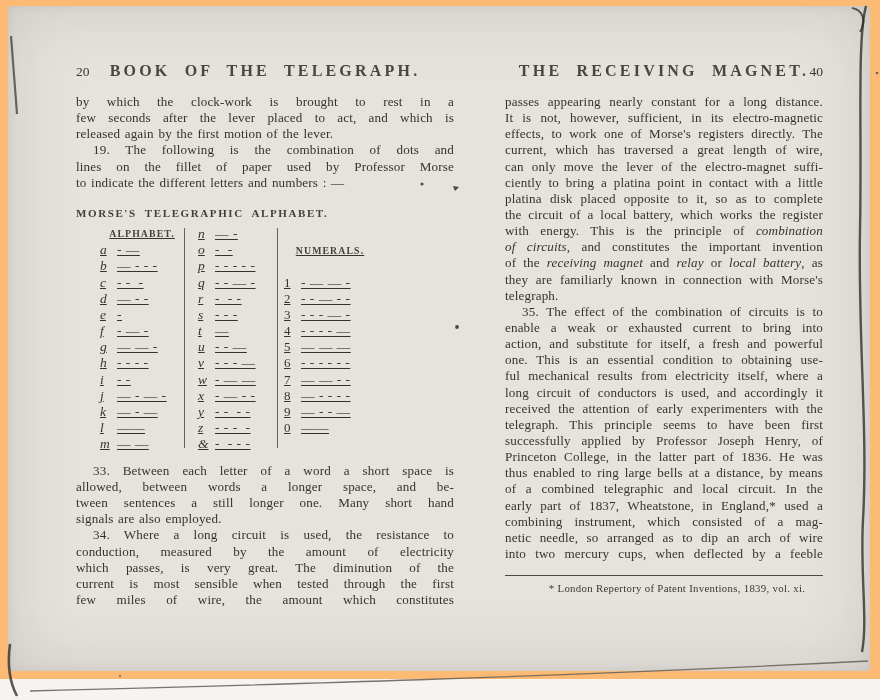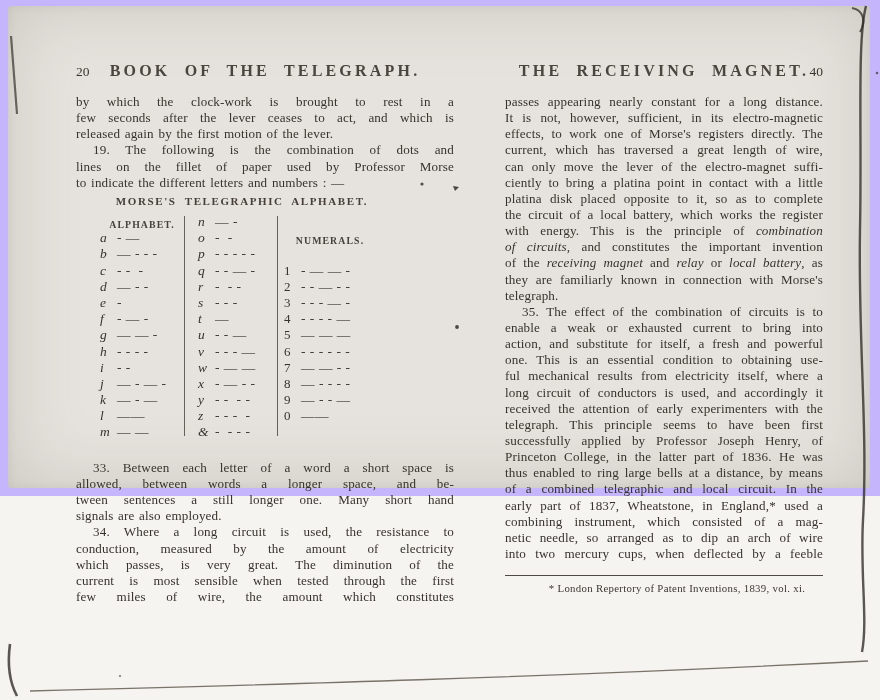--- a/index.html
+++ b/index.html
@@ -1,53 +1,53 @@
 <!DOCTYPE html>
 <html><head>
 <meta charset="utf-8">
 <style>
   html,body{margin:0;padding:0;}
   body{width:880px;height:700px;background:#f5f4f1;overflow:hidden;
        font-family:"Liberation Serif", serif;}
-  .canvas{position:relative;width:880px;height:496px;background:#c4b5fd;}
+  .canvas{position:relative;width:880px;height:679px;background:#fdba74;}
   .scan{position:absolute;left:8px;top:6px;right:10px;bottom:8px;
         background:#e6e3de;border-radius:3px;
         box-shadow:inset 0 0 70px rgba(110,104,92,.22), inset 0 0 8px rgba(130,124,112,.15);}
   .page{position:absolute;color:#37332c;}
   .page.left{left:68px;top:56px;width:378px;}
   .page.right{left:497px;top:56px;width:318px;}
 
   
   .rh{display:flex;align-items:baseline;height:14px;}
   .pn{width:42px;font-size:13.5px;color:#3b372f;}
   .pn.rgt{text-align:right;}
   .rt{flex:1;text-align:center;font-size:16px;font-weight:bold;color:#4a453d;
       letter-spacing:3.2px;word-spacing:7px;white-space:nowrap;}
 
   
   .body{margin-top:18px;}
-  .body.tight{}
+  .body.tight{margin-top:9px;}
   .line{line-height:16.15px;height:16.15px;font-size:13.1px;letter-spacing:.15px;
         word-spacing:1.2px;text-align:justify;text-align-last:justify;color:#37332c;}
   .line.last{text-align-last:left;}
   .line.ind{text-indent:17px;}
   .it{font-style:italic;}
 
   
-  .tt{margin-top:4px;width:332px;text-align:center;font-size:11px;font-weight:bold;
+  .tt{margin-top:16px;width:332px;text-align:left;font-size:11px;font-weight:bold;
       letter-spacing:1.6px;word-spacing:4px;color:#453f37;}
   .mtable{position:relative;height:228px;margin-top:7px;}
   .tcol{position:absolute;top:0;}
   .c1{left:24px;width:84px;}
   .c2{left:122px;width:80px;}
   .c3{left:208px;width:104px;}
   .vrule{position:absolute;top:2px;height:220px;width:1px;background:#4e4941;opacity:.85;}
   .r1{left:108px;}
   .r2{left:201px;}
-  .trow{height:16.2px;display:flex;align-items:flex-end;}
+  .trow{height:16.2px;display:flex;align-items:center;text-decoration:underline;}
   .colhead{width:100%;text-align:center;font-size:9.8px;font-weight:bold;
            letter-spacing:1.1px;color:#46413a;}
   .c3 .colhead{padding-right:12px;box-sizing:border-box;}
   .lt{font-style:italic;width:17px;font-size:13.5px;flex:0 0 17px;}
   .num{width:17px;font-size:13px;flex:0 0 17px;}
   .code{white-space:pre;font-size:13.5px;letter-spacing:.5px;color:#3a352d;}
 
   
   .fnrule{margin-top:13px;border-top:1.6px solid #4e4943;width:100%;}
   .footnote{margin-top:6px;padding-left:26px;font-size:10.8px;letter-spacing:.3px;color:#3b372f;text-align:center;}
@@ -62,21 +62,21 @@
 
     <section class="page left">
       <header class="rh">
         <span class="pn">20</span>
         <span class="rt">BOOK OF THE TELEGRAPH.</span>
         <span class="pn"></span>
       </header>
       <div class="body" id="left-body-top">
           <div>
             <div class="line"><span>by which the clock-work is brought to rest in a</span></div>
-            <div class="line"><span>few seconds after the lever ceases to act, and which is</span></div>
+            <div class="line"><span>few seconds after the lever placed to act, and which is</span></div>
             <div class="line last"><span>released again by the first motion of the lever.</span></div>
           </div>
           <div>
             <div class="line ind"><span>19. The following is the combination of dots and</span></div>
             <div class="line"><span>lines on the fillet of paper used by Professor Morse</span></div>
             <div class="line last"><span>to indicate the different letters and numbers : —</span></div>
           </div>
         </div>
       <div class="tt">MORSE'S TELEGRAPHIC ALPHABET.</div>
       <div class="mtable">

